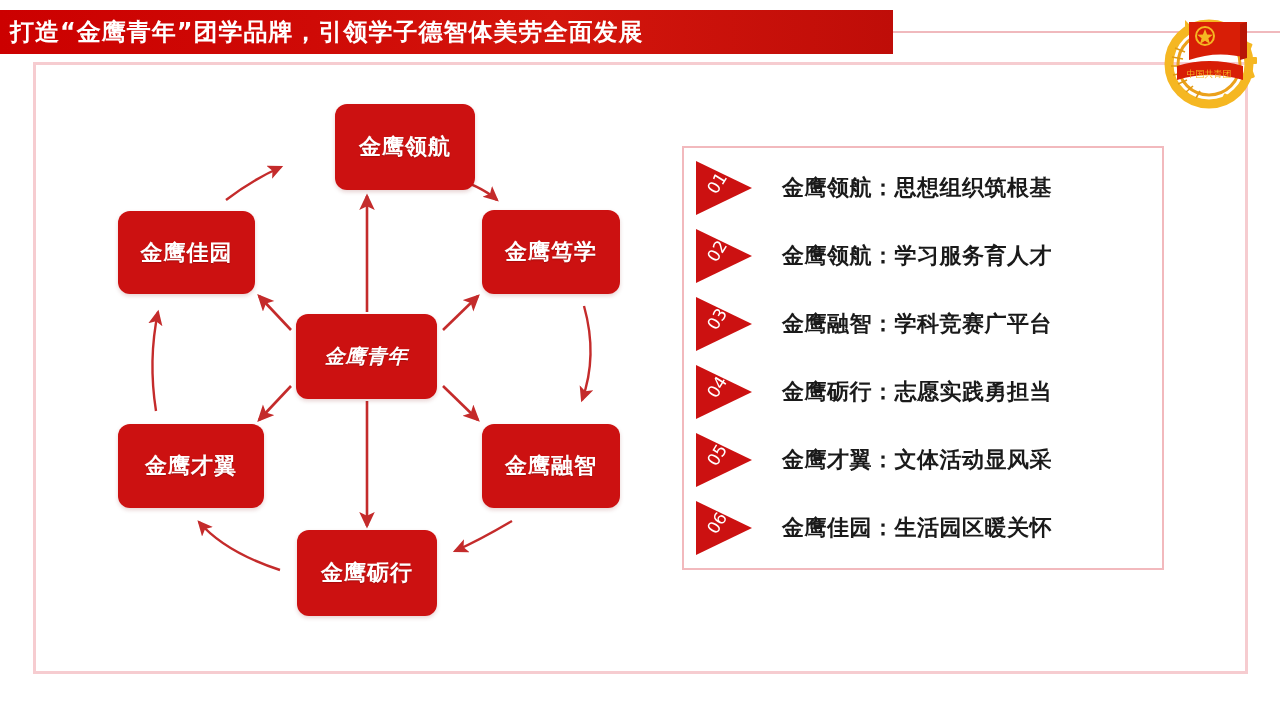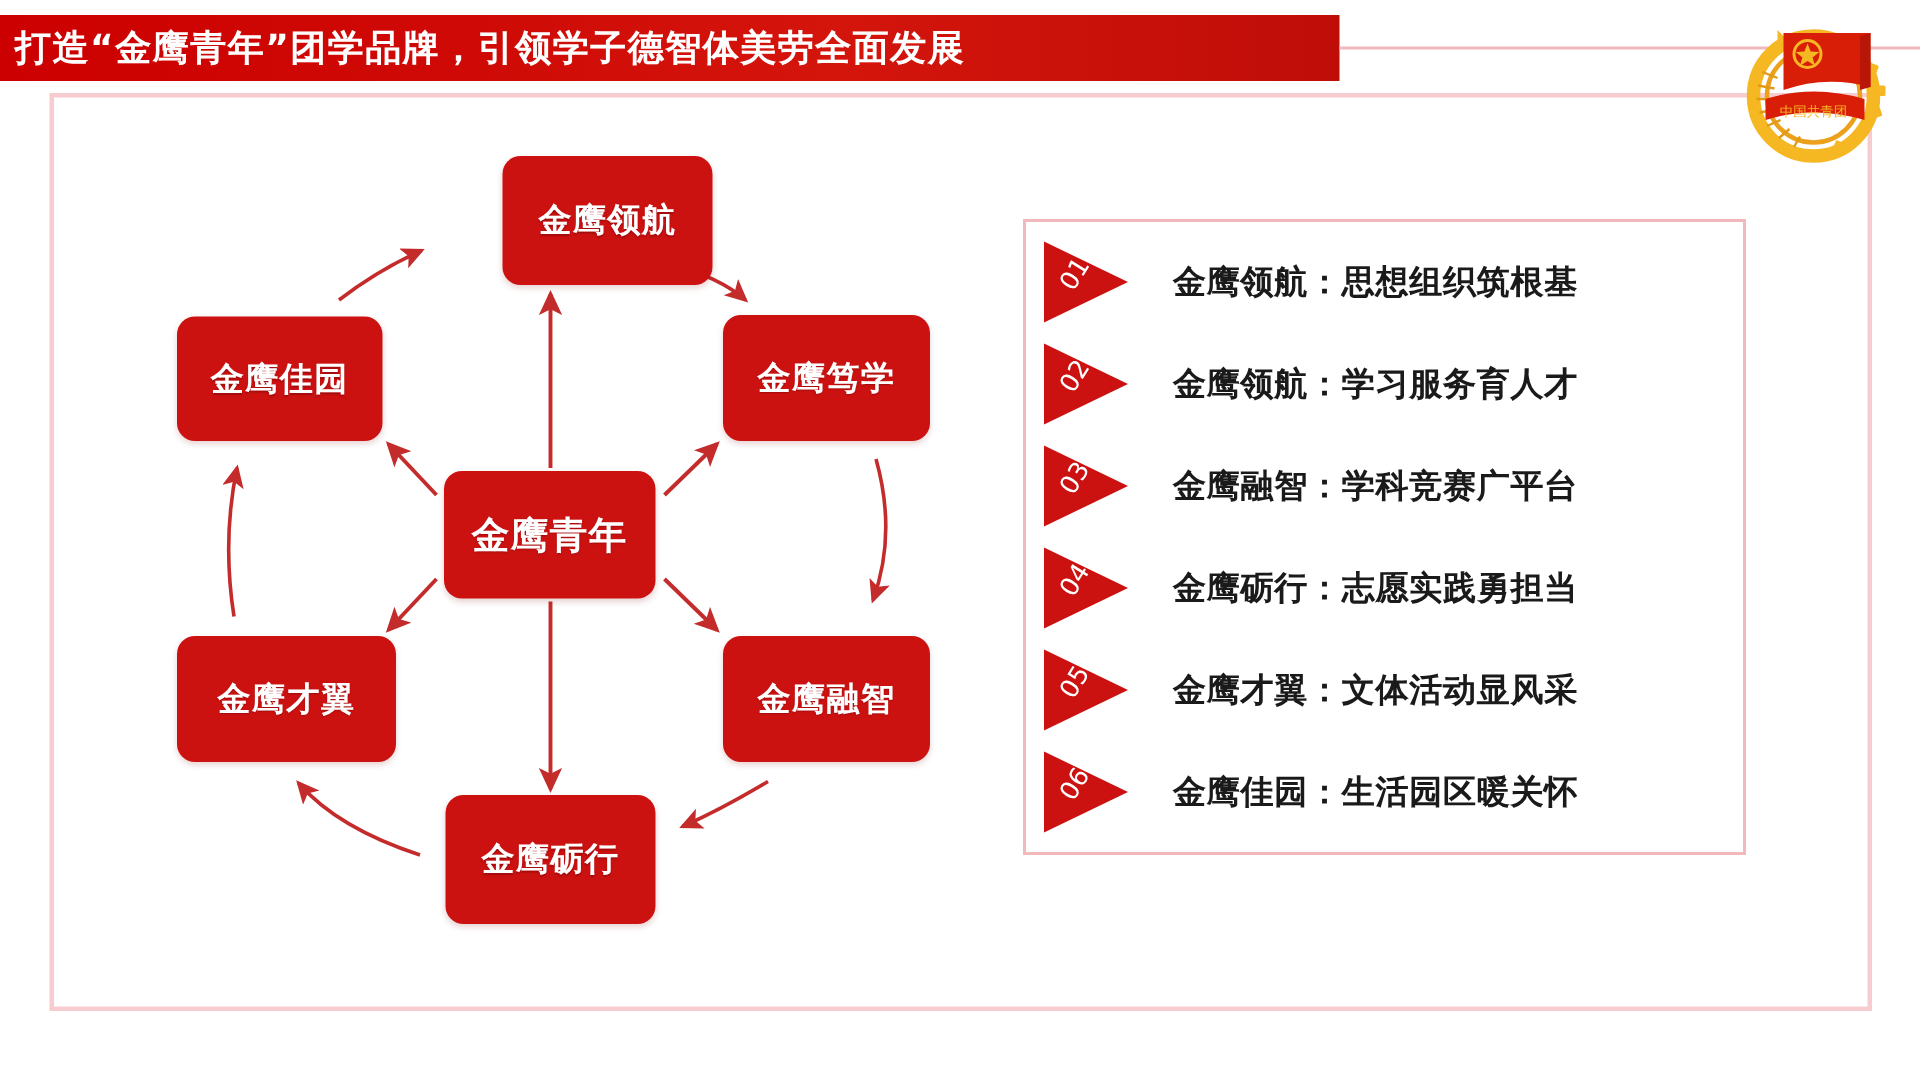--- a/index.html
+++ b/index.html
@@ -44,21 +44,21 @@
     position:absolute;background:#cc1111;border-radius:12px;
     display:flex;align-items:center;justify-content:center;
     box-shadow:0 2px 4px rgba(120,0,0,.18);
   }
   .node span{
     color:#ffffff;font-weight:bold;font-size:22px;letter-spacing:1px;
     white-space:nowrap;
     font-family:"DejaVu Sans","Liberation Sans",sans-serif;
     text-shadow:0 1px 1px rgba(90,0,0,.35);
   }
-  #node-center span{font-size:25px;}
+  #node-center span{font-size:20px;font-style:italic;}
 
   #node-lead  {left:297px;top:104px;width:140px;height:86px;margin-left:38px;}
   #node-study {left:482px;top:210px;width:138px;height:84px;}
   #node-wisdom{left:482px;top:424px;width:138px;height:84px;}
   #node-prac  {left:297px;top:530px;width:140px;height:86px;}
   #node-talent{left:118px;top:424px;width:146px;height:84px;}
   #node-home  {left:118px;top:211px;width:137px;height:83px;}
   #node-center{left:296px;top:314px;width:141px;height:85px;}
 
   

